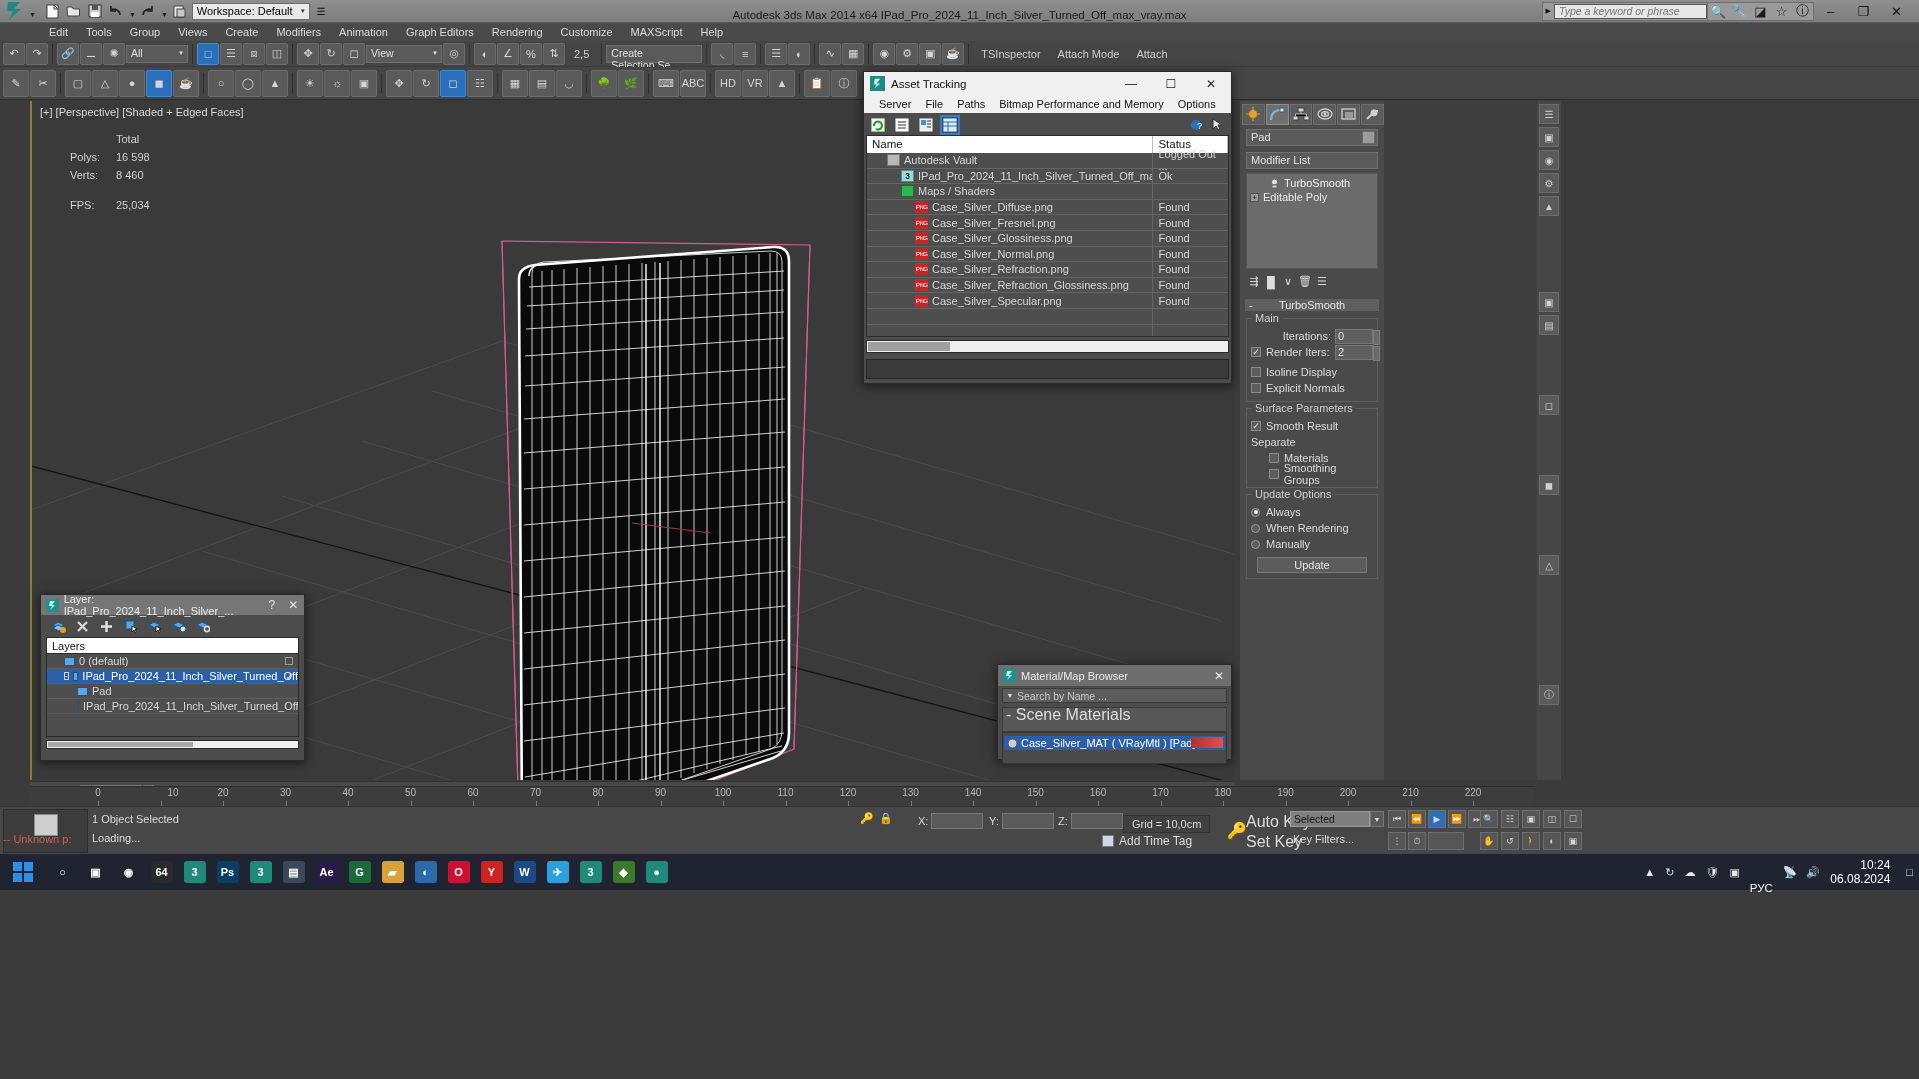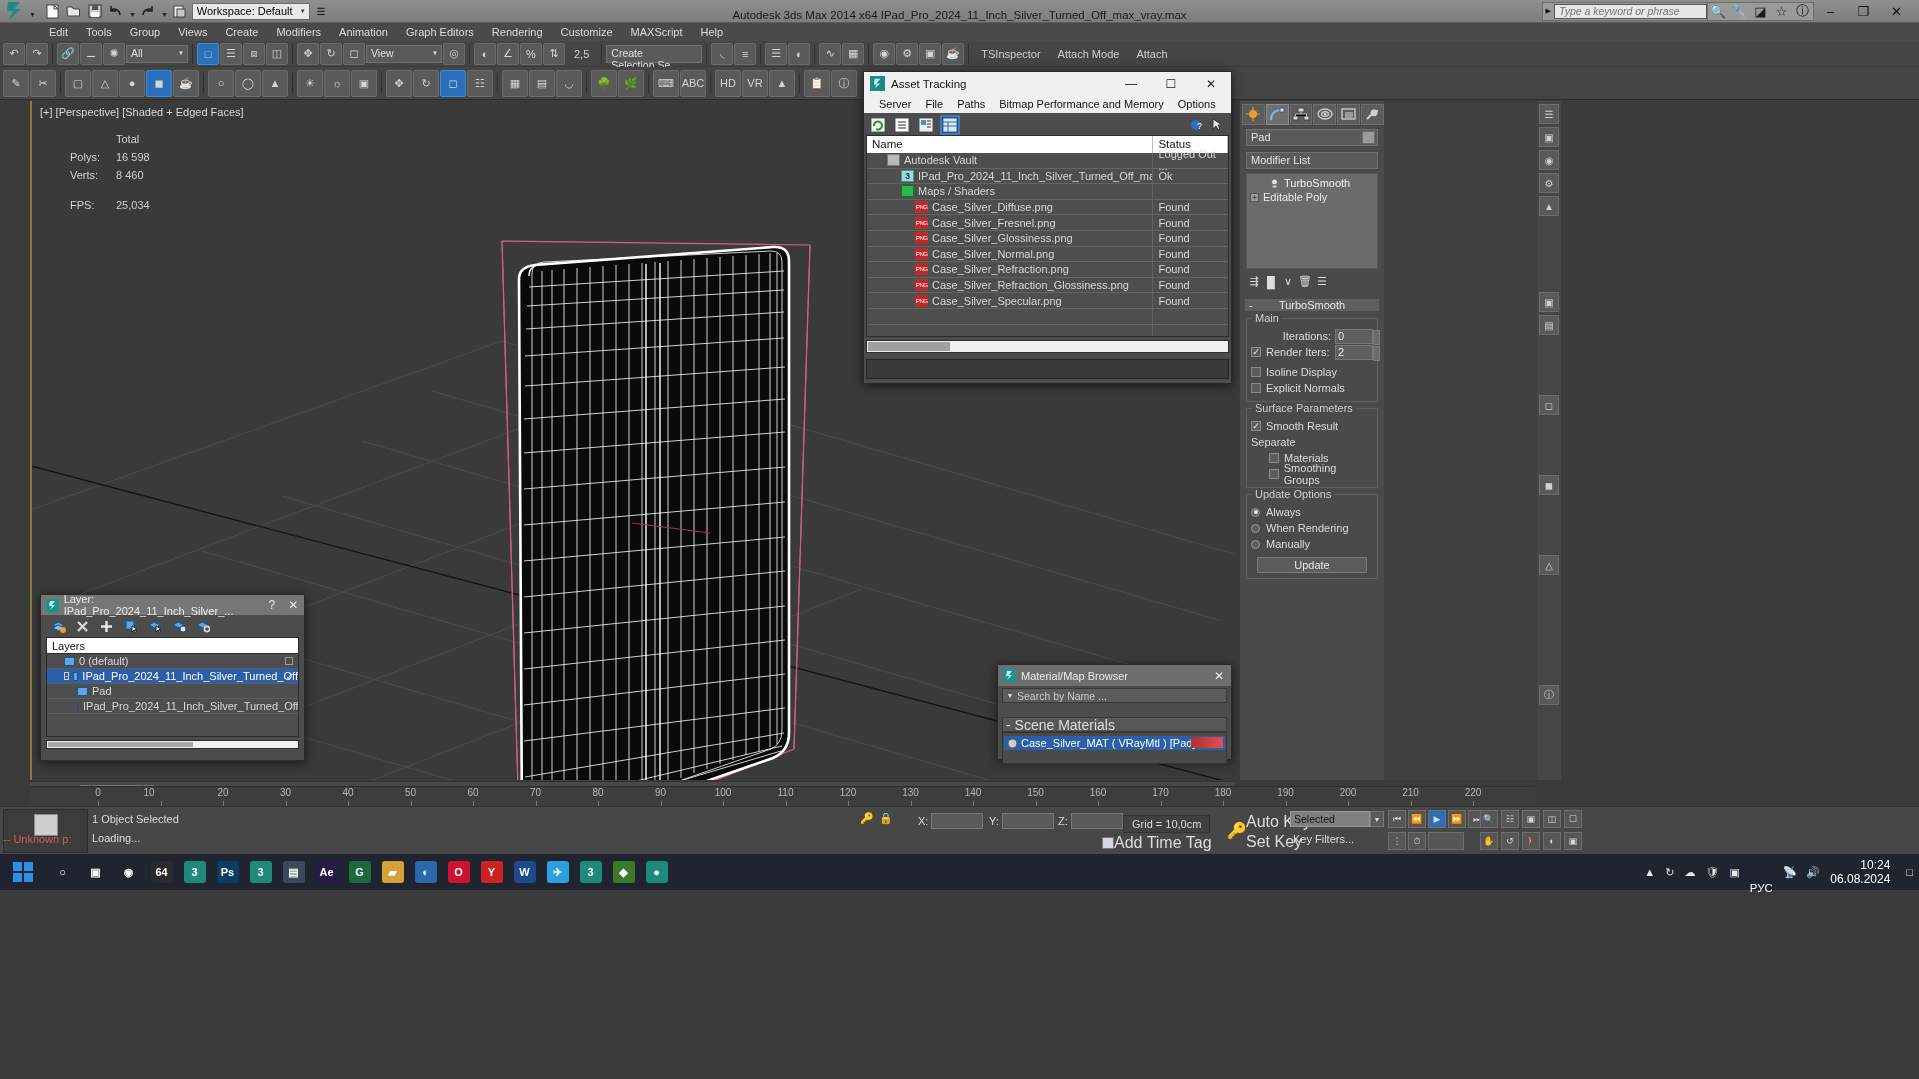--- a/index.html
+++ b/index.html
@@ -110,22 +110,22 @@
   .ld-scroll { margin:3px 5px 0; height:9px; background:#efefef; border:1px solid #2b2b2b; position:relative;}
   .ld-scroll i { position:absolute; left:1px; top:1px; width:145px; height:5px; background:#a8a8a8;}
 
   
   #matBrowser { left:997px; top:664px; width:235px; height:96px; background:#4c4c4c; }
   .mb-title { height:21px; background:#6e6e6e; display:flex; align-items:center; padding-left:5px; color:#ececec; font-size:11px;}
   .mb-title .x { margin-left:auto; width:24px; text-align:center; font-size:12px; color:#eee;}
   .mb-search { margin:2px 4px; height:15px; background:#5c5c5c; border:1px solid #383838; display:flex; align-items:center;}
   .mb-search .v { width:14px; text-align:center; font-size:7px; color:#ddd;}
   .mb-search span { font-size:10.5px; color:#c9c9c9; }
-  .mb-sect { margin:14px 4px 0; height:15px; background:#575757; border:1px solid #3a3a3a;
-    font-size:14px; color:#ddd; line-height:14px; padding-left:3px; }
+  .mb-sect { margin:4px 4px 0; height:25px; background:#575757; border:1px solid #3a3a3a;
+    font-size:16px; color:#ddd; line-height:14px; padding-left:3px; }
   .mb-body { margin:0 4px; height:32px; background:#4a4a4a; border:1px solid #343434; padding-top:3px;}
   .mb-mat { height:14px; display:flex; align-items:center; background:#2b5fa8; margin:0 1px;
     font-size:11px; color:#fff; padding-left:3px; position:relative;}
   .mb-swatch { position:absolute; right:2px; top:1px; width:32px; height:11px; background:linear-gradient(90deg,#b03030,#e05050);}
 
   
   .cmdpanel { position:absolute; left:1239px; top:101px; width:145px; height:679px; background:#4a4a4a;
     border-left:1px solid #3a3a3a; }
   .cp-tabs { display:flex; gap:1px; padding:3px 0 0 2px; }
   .cp-tab { width:26px; height:21px; background:#5c5c5c; border:1px solid #6d6d6d;
@@ -183,21 +183,21 @@
   .statusbar { position:absolute; left:0; top:806px; width:1919px; height:48px; background:#474747; border-top:1px solid #333;}
   .sb-msg { position:absolute; left:92px; top:6px; font-size:11px; color:#dcdcdc; }
   .sb-msg2 { position:absolute; left:92px; top:25px; font-size:11px; color:#dcdcdc; }
   .sb-left { position:absolute; left:3px; top:2px; width:85px; height:44px; background:#3c3c3c; border:1px solid #2d2d2d;}
   .sb-left .sq { width:24px; height:22px; background:#cfcfcf; margin:4px auto 0; border:1px solid #888;}
   .coord { position:absolute; top:6px; display:flex; align-items:center; gap:3px; }
   .coord .cl { font-size:11px; color:#d8d8d8; }
   .coord input,.coordfld { width:52px; height:16px; background:#5a5a5a; border:1px solid #777; color:#eee; font-size:10.5px;}
   .grid-lab { position:absolute; left:1123px; top:8px; font-size:11px; color:#dcdcdc; background:#404040;
      border:1px solid #323232; padding:2px 8px;}
-  .addtag { position:absolute; left:1102px; top:27px; font-size:16px; color:#dcdcdc; display:flex; align-items:center; }
+  .addtag { position:absolute; left:1102px; top:27px; font-size:12px; color:#dcdcdc; display:flex; align-items:center; gap:5px;}
   .ak { position:absolute; top:4px; font-size:16px; color:#dcdcdc; }
   .navc { width:18px; height:18px; background:#565656; border:1px solid #6e6e6e; display:flex;
     align-items:center; justify-content:center; color:#d6d6d6; font-size:9px;}
 
   
   .taskbar { position:absolute; left:0; top:854px; width:1919px; height:36px; background:#1f2430; display:flex; align-items:center;}
   .tb-start { width:46px; height:36px; display:flex; align-items:center; justify-content:center;}
   .tb-item { width:33px; height:36px; display:flex; align-items:center; justify-content:center; position:relative;}
   .tb-ico { width:22px; height:22px; border-radius:3px; display:flex; align-items:center; justify-content:center;
     font-size:11px; color:#fff; font-weight:bold; }
@@ -913,21 +913,21 @@
         <div class="ts-field">0 / 225</div>
         <div class="ts-btn">▶</div>
       </div>
     </div>
   </div>
 
   <div class="ruler" id="rulerBar">
       <div class="tick" style="left: 68px;"></div>
       <div class="tlab" style="left: 68px;">0</div>
       <div class="tick" style="left: 130.5px;"></div>
-      <div class="tlab" style="left: 119px; text-align: right;">10</div>
+      <div class="tlab" style="left: 143px; text-align: right;">10</div>
       <div class="tick" style="left: 193px;"></div>
       <div class="tlab" style="left: 193px;">20</div>
       <div class="tick" style="left: 255.5px;"></div>
       <div class="tlab" style="left: 255.5px;">30</div>
       <div class="tick" style="left: 318px;"></div>
       <div class="tlab" style="left: 318px;">40</div>
       <div class="tick" style="left: 380.5px;"></div>
       <div class="tlab" style="left: 380.5px;">50</div>
       <div class="tick" style="left: 443px;"></div>
       <div class="tlab" style="left: 443px;">60</div>

